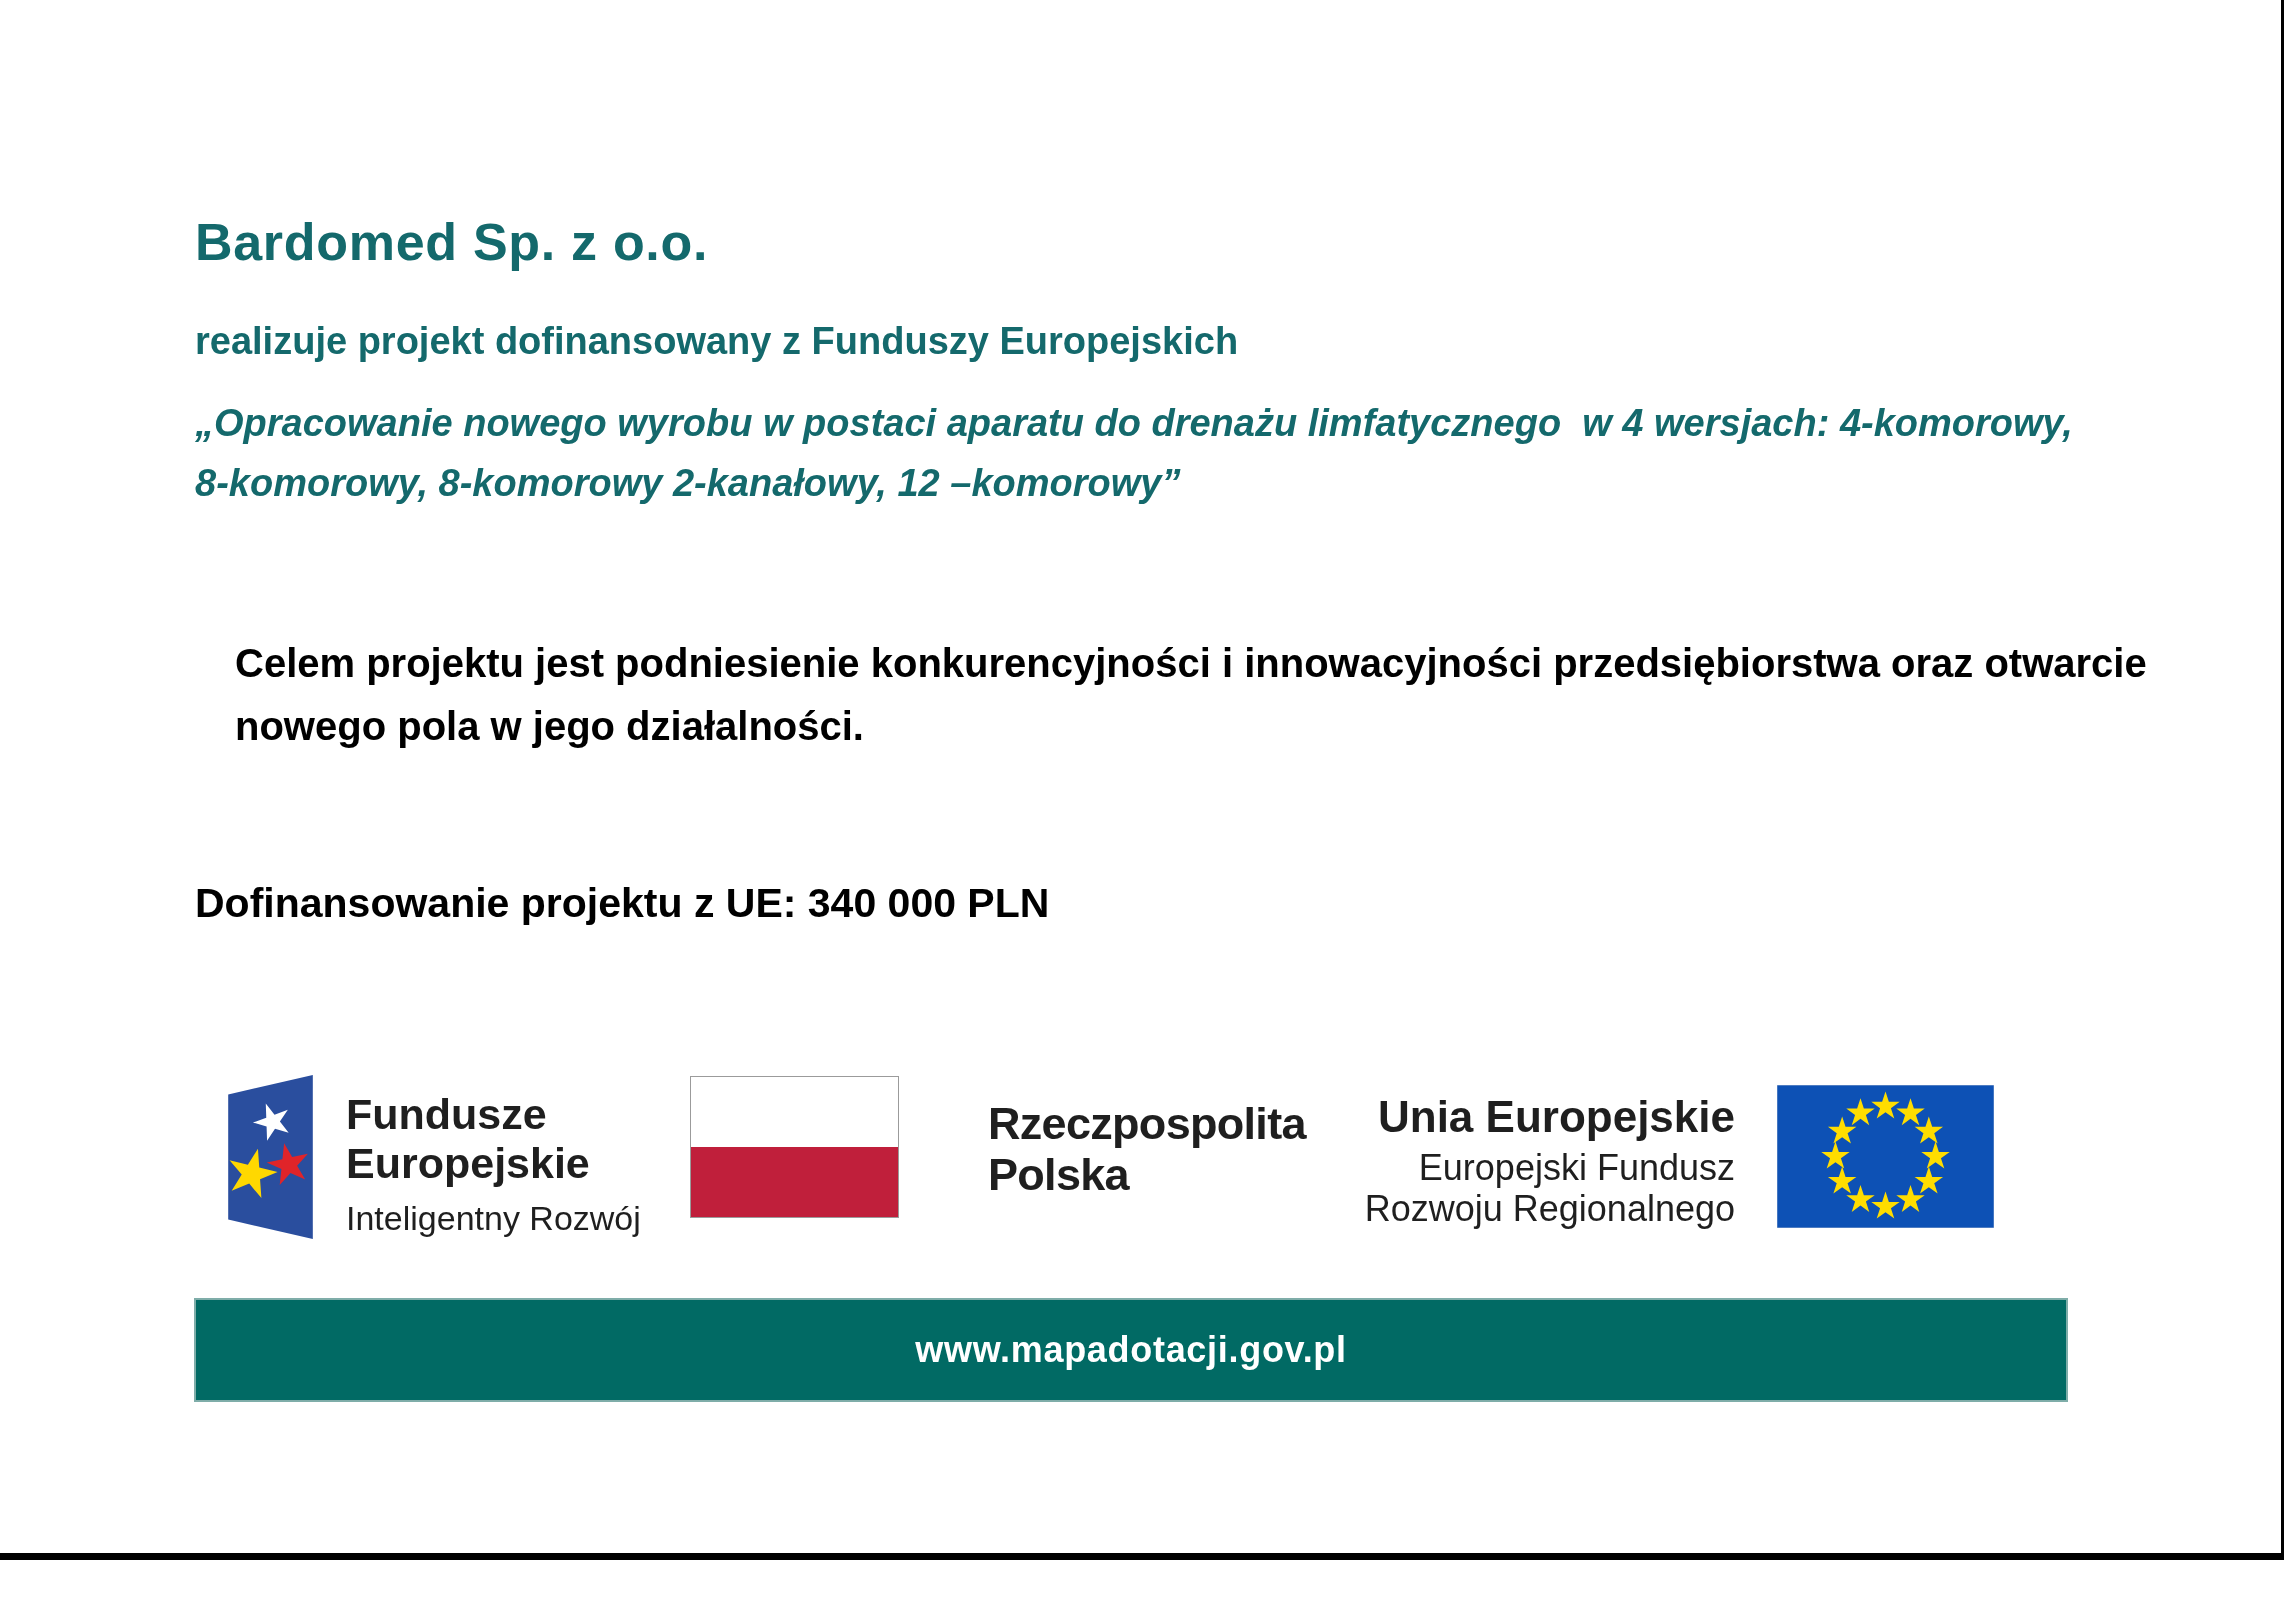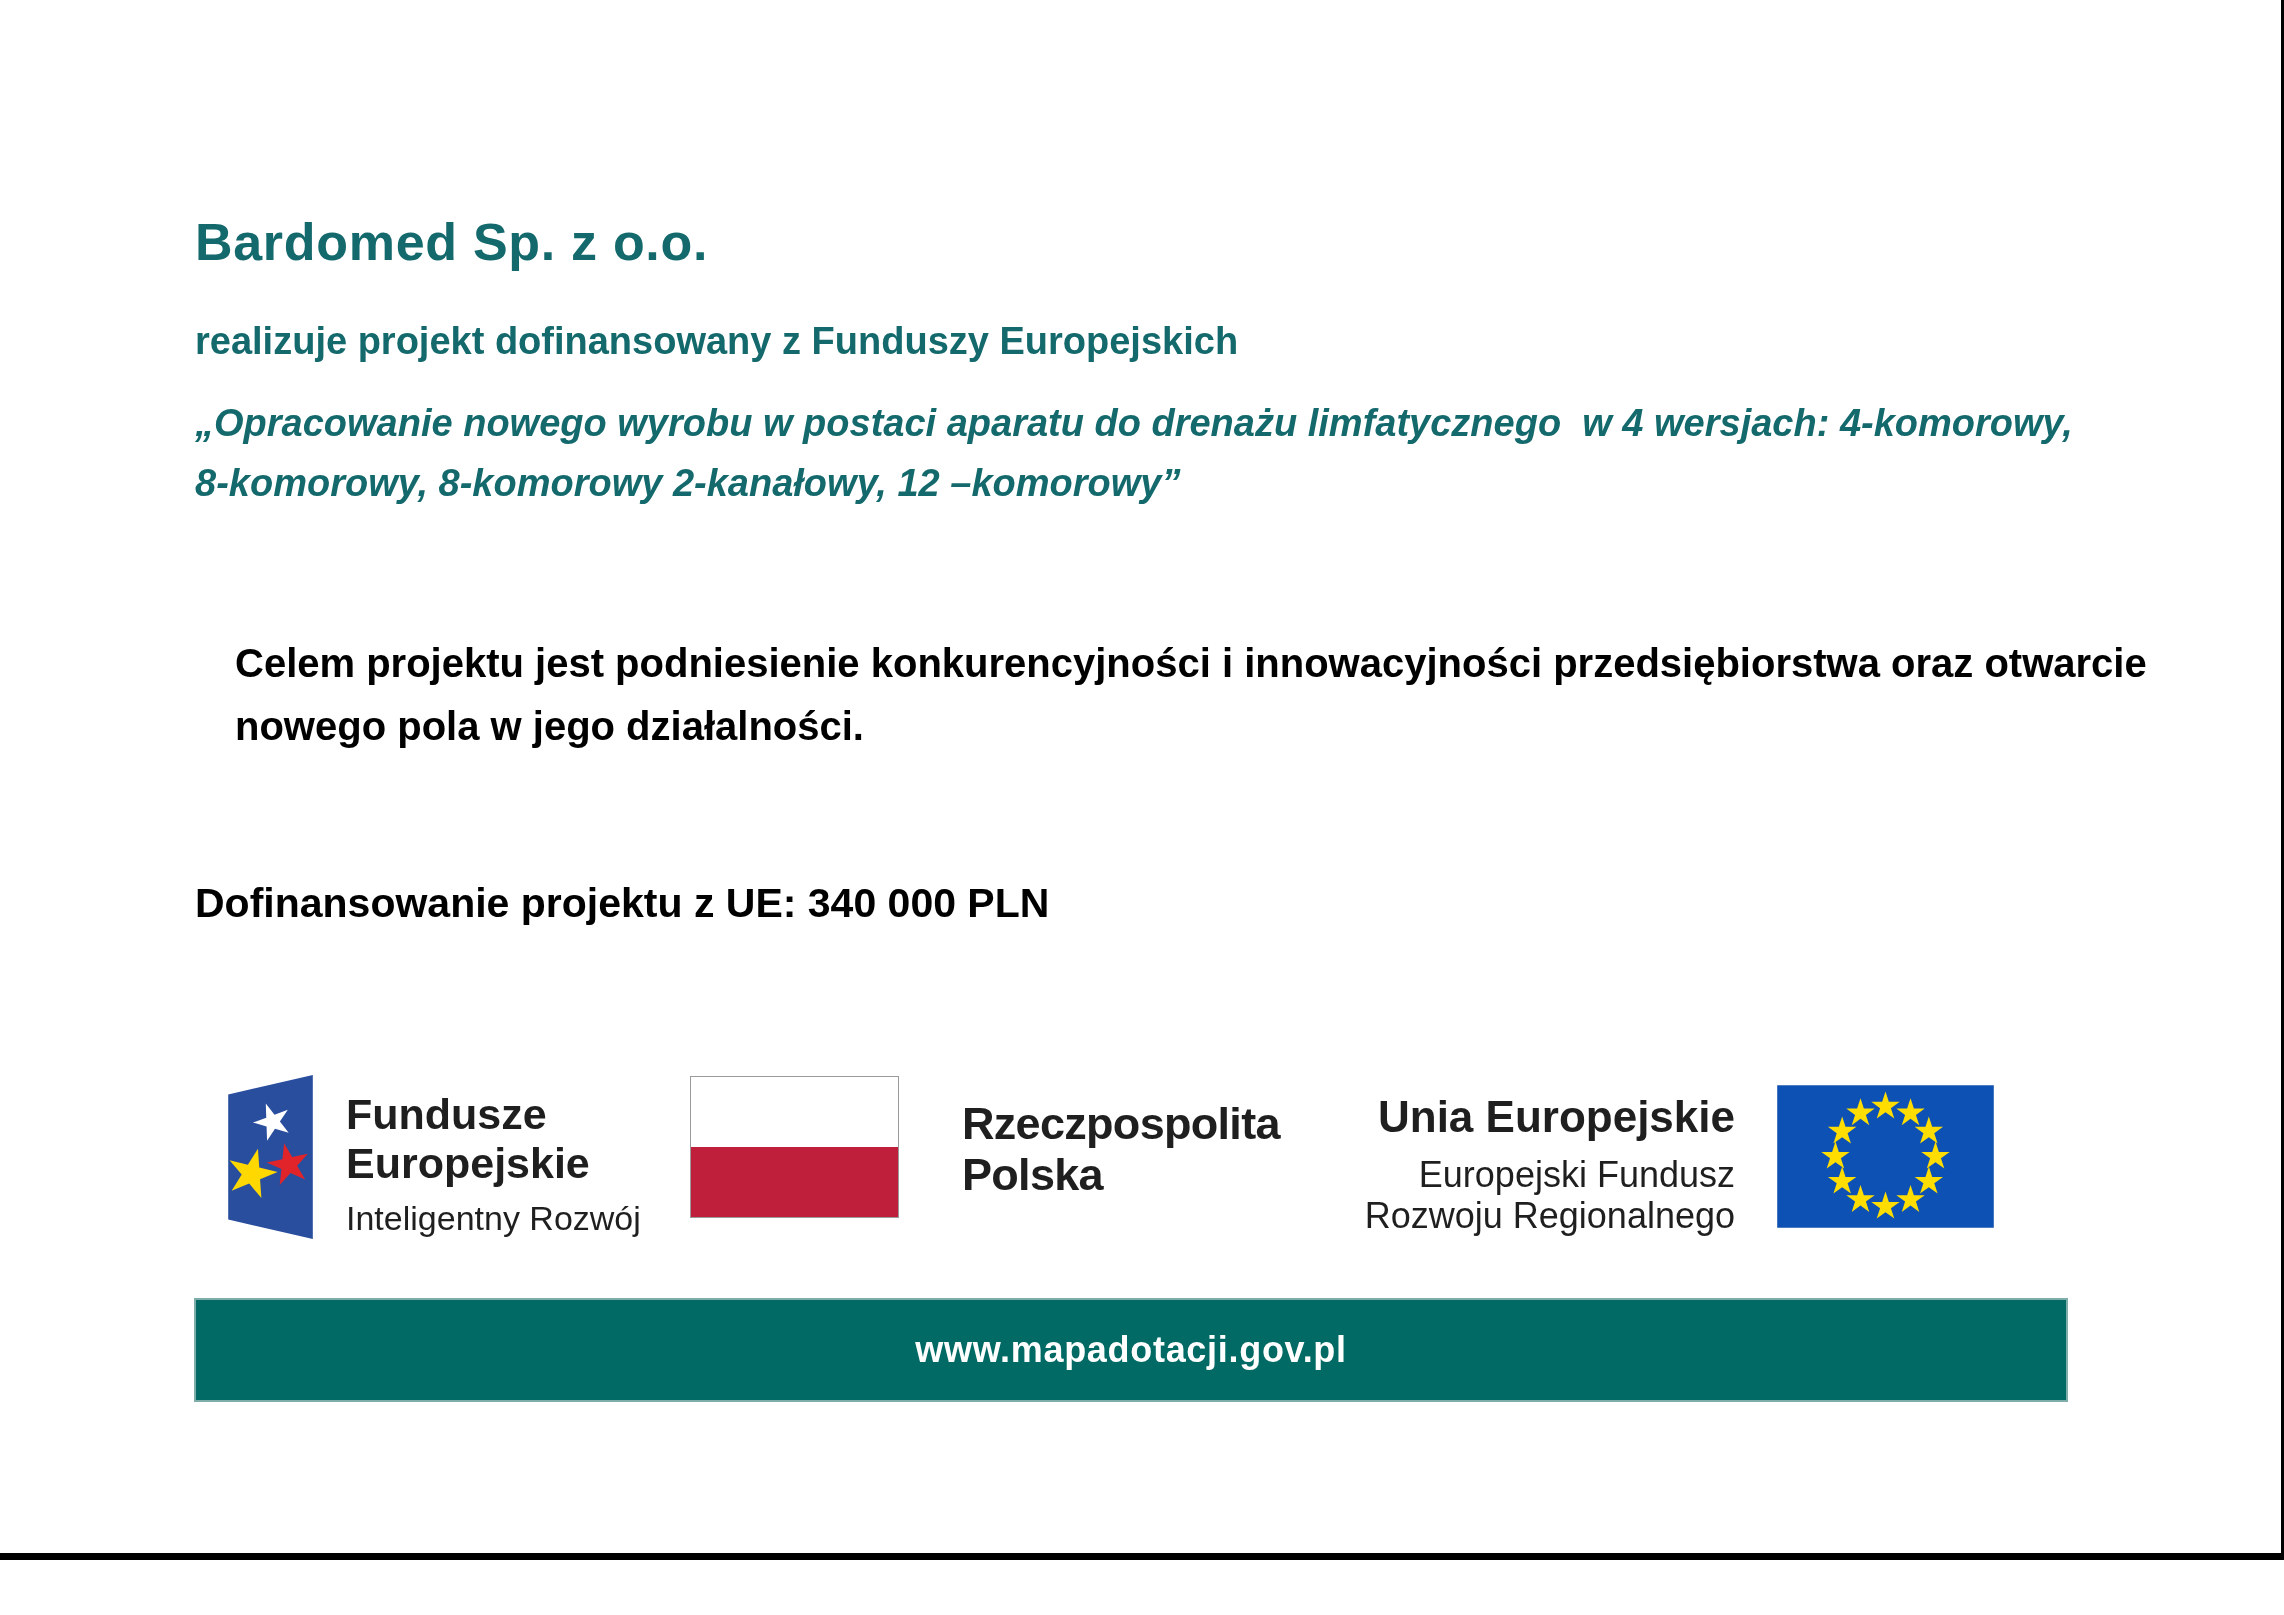--- a/index.html
+++ b/index.html
@@ -46,31 +46,31 @@
   .fe-logo-text{left:346px;top:1090px;color:var(--logo-text);}
   .fe-logo-text .b{font-size:43px;font-weight:700;line-height:49px;}
   .fe-logo-text .r{font-size:34px;font-weight:400;margin-top:11px;}
   .pl-flag{
     left:690px;top:1076px;width:207px;height:140px;
     border:1.3px solid #9b9b9b;
   }
   .pl-flag .white{width:100%;height:50%;background:#ffffff;}
   .pl-flag .red{width:100%;height:50%;background:var(--poland-red);}
   .pl-label{
-    left:962px;top:1098px;
+    left:988px;top:1098px;
     font-size:45px;font-weight:700;line-height:51px;
     color:var(--logo-text);letter-spacing:-0.7px;
   }
   .eu-label{
     left:1356px;top:1093px;width:379px;
     text-align:right;color:var(--logo-text);
   }
   .eu-label .b{font-size:44px;font-weight:700;line-height:48px;}
   .eu-label .r{font-size:36px;font-weight:400;line-height:41px;}
-  .eu-label .r.first{margin-top:13px;}
+  .eu-label .r.first{margin-top:6px;}
   .eu-flag{left:1777px;top:1085px;width:217px;height:143px;}
   
   .banner{
     left:194px;top:1298px;width:1874px;height:104px;
     background:var(--banner-bg);
     border:2px solid #7fada9;
     box-sizing:border-box;
     display:flex;align-items:center;justify-content:center;
   }
   .banner a{

